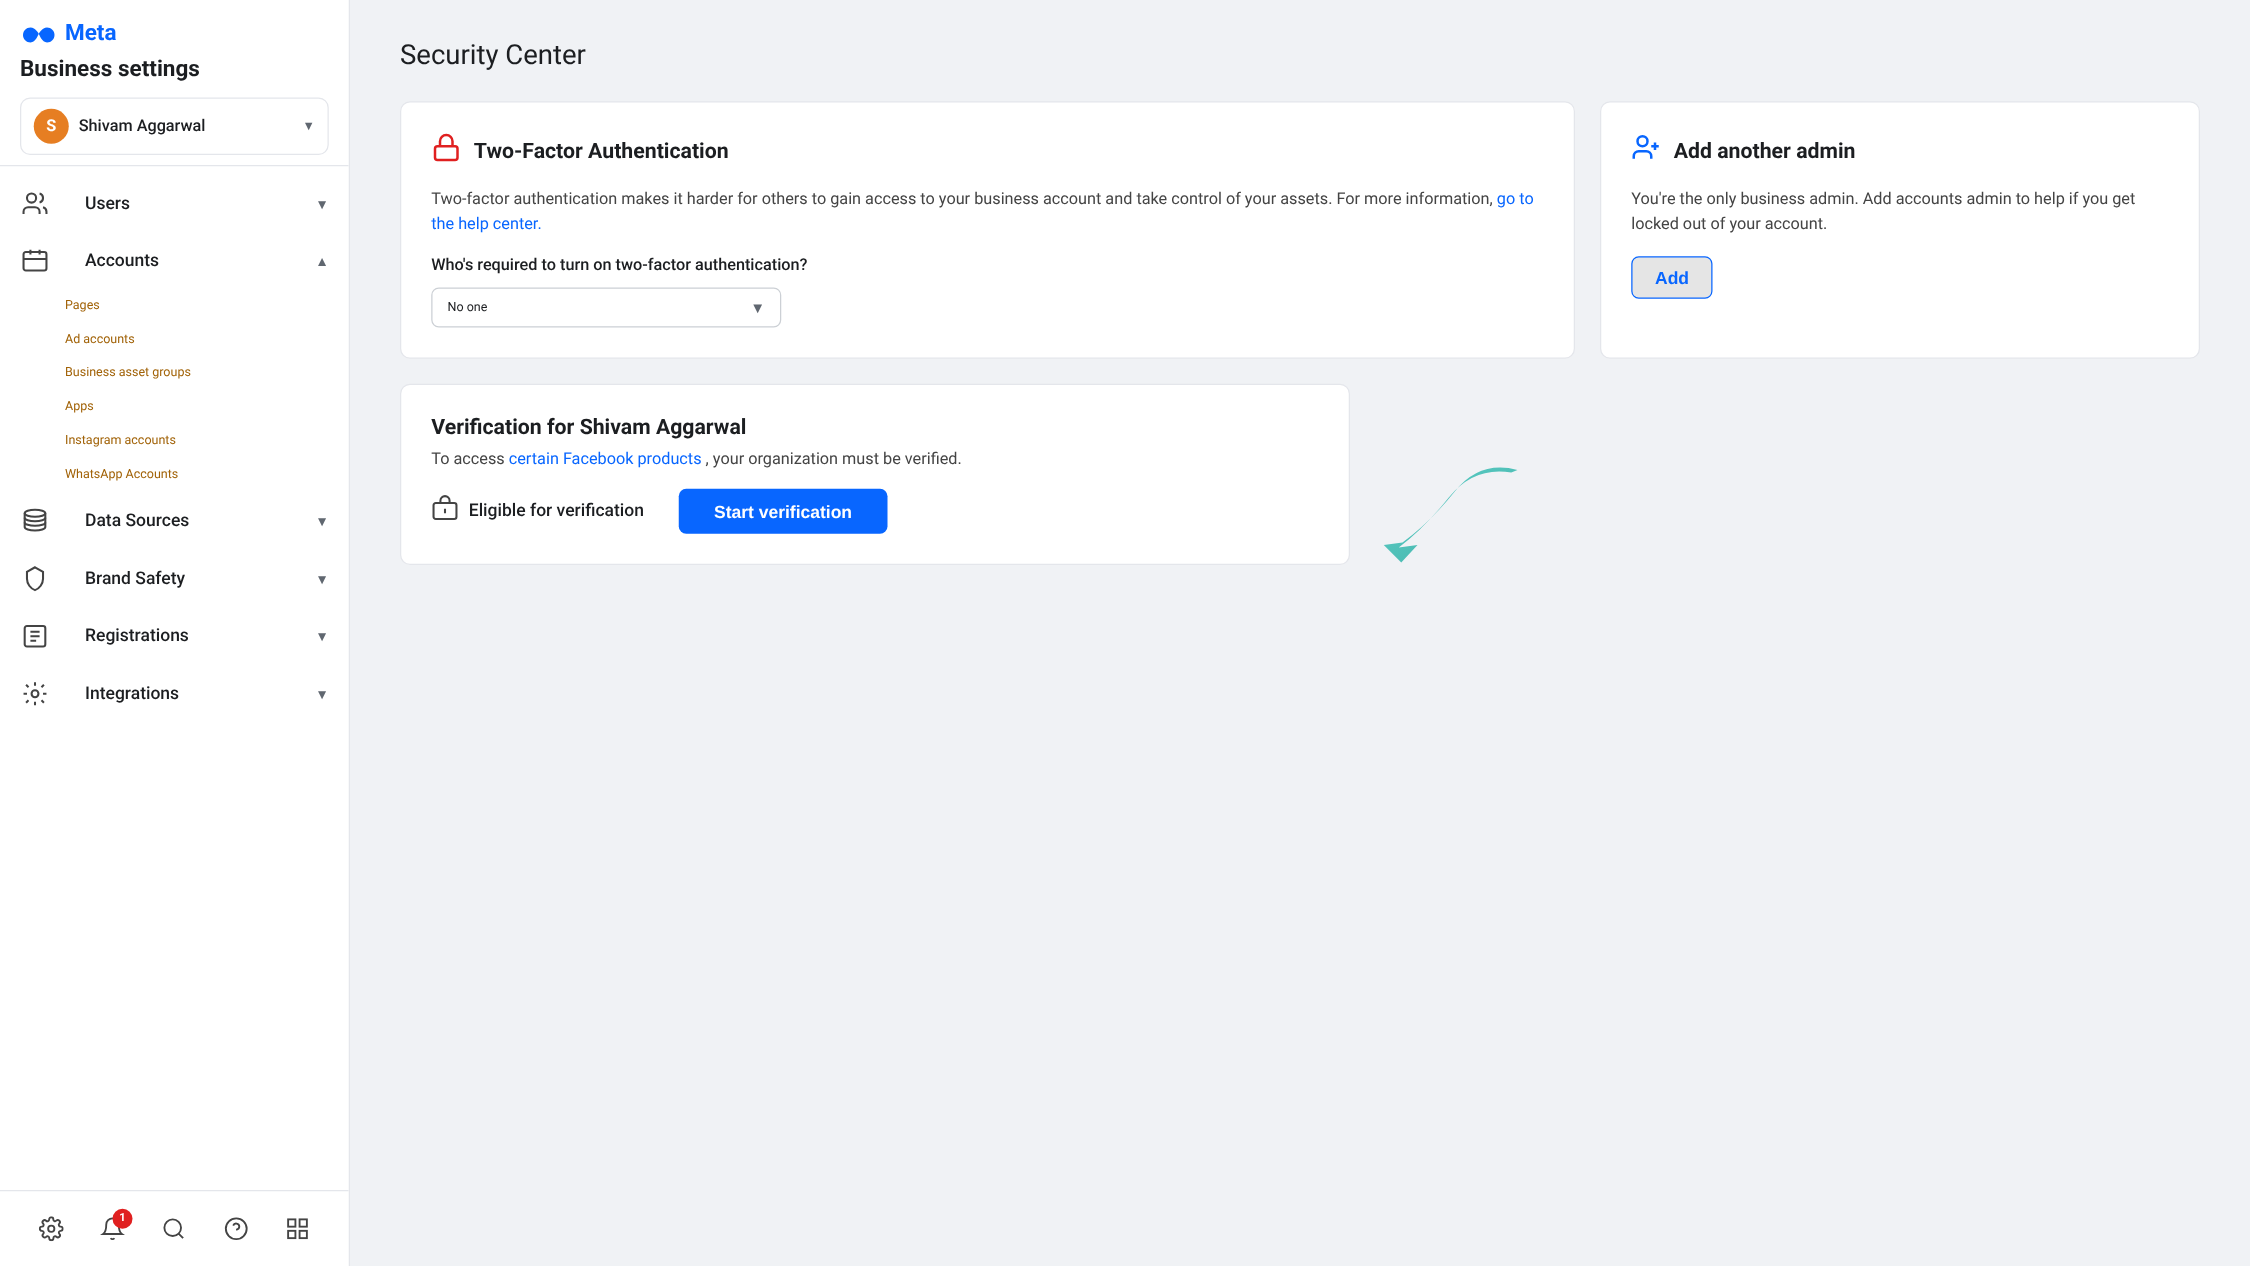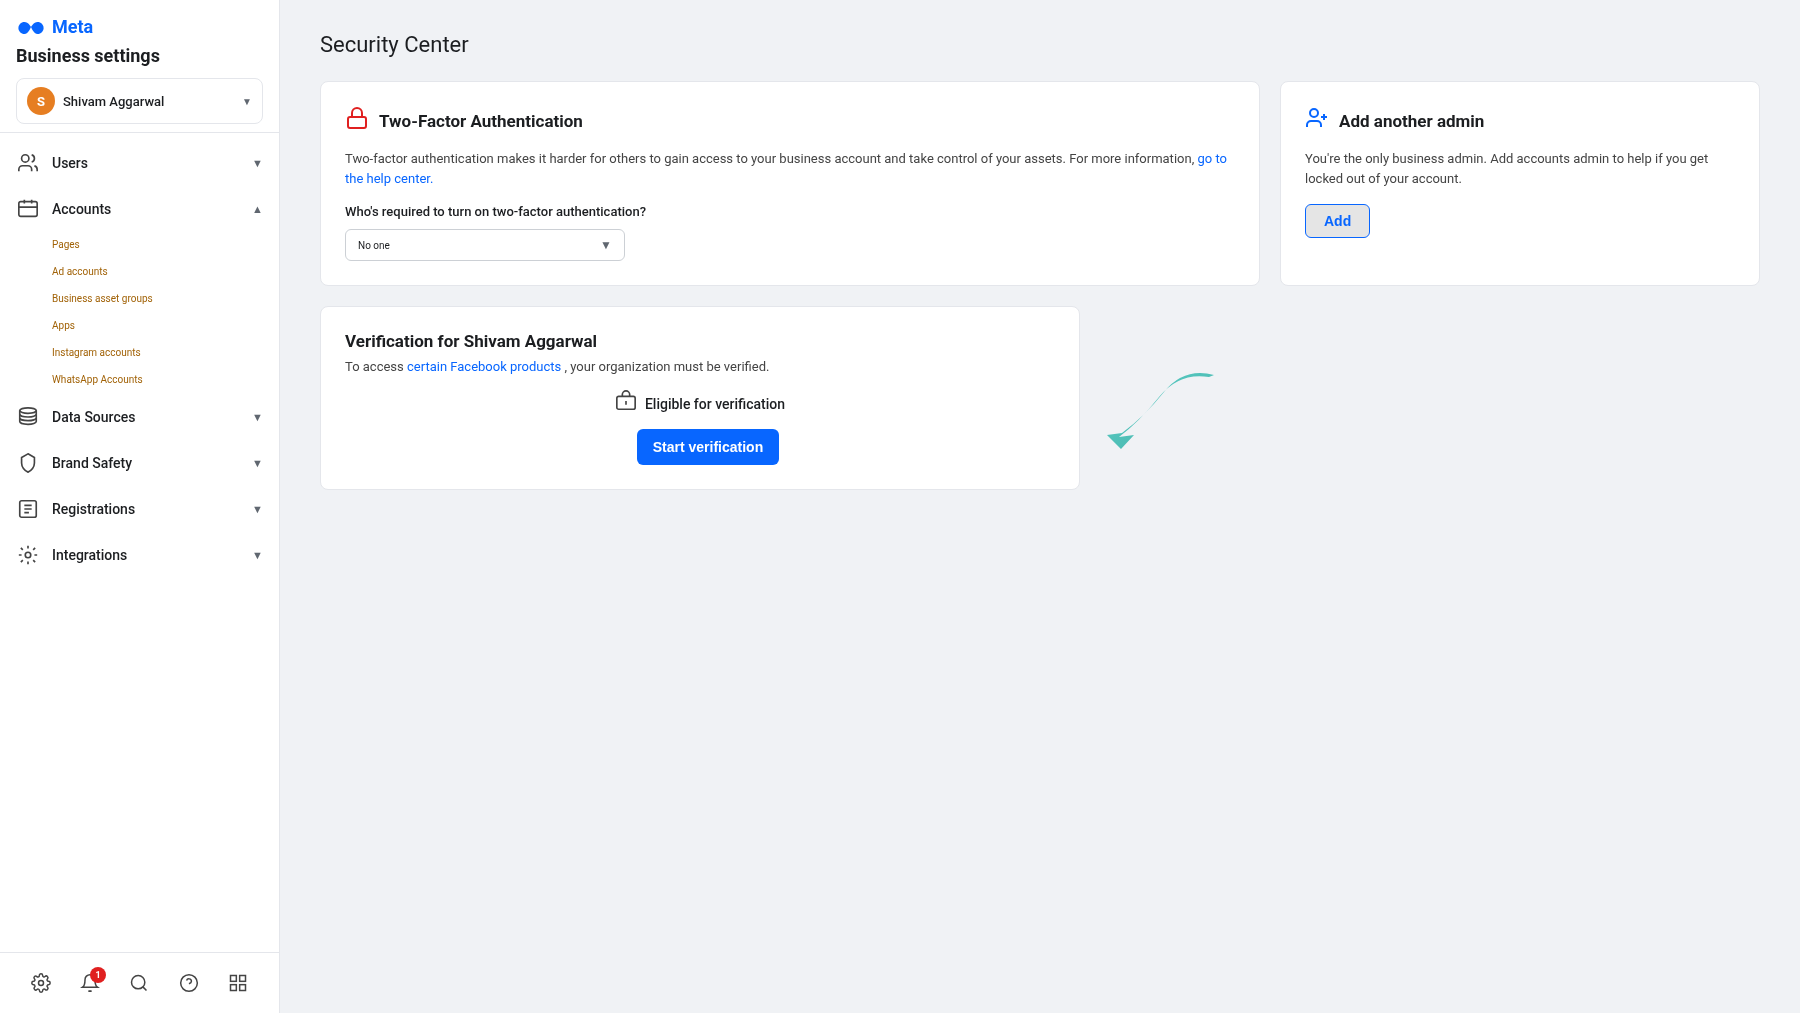--- a/index.html
+++ b/index.html
@@ -89,21 +89,21 @@
       flex: 1;
     }
 
     .nav-section {
       margin-bottom: 2px;
     }
 
     .nav-item {
       display: flex;
       align-items: center;
-      gap: 12px;
+      gap: 28px;
       padding: 10px 16px;
       cursor: pointer;
       color: #1c1e21;
       font-size: 14px;
       font-weight: 500;
       border-radius: 0;
     }
 
     .nav-item-icon {
       width: 24px;
@@ -300,42 +300,41 @@
 
     .verification-desc a {
       color: #0866ff;
       text-decoration: none;
     }
 
     .verification-row {
       display: flex;
       align-items: center;
       gap: 12px;
-      flex-direction: column;
     }
 
     .eligible-badge {
       display: flex;
       align-items: center;
       gap: 8px;
       font-size: 14px;
       color: #1c1e21;
       font-weight: 500;
     }
 
     .eligible-icon {
       font-size: 20px;
     }
 
     .btn-start-verification {
       background: #0866ff;
       color: #fff;
       border: none;
       border-radius: 6px;
-      padding: 10px 16px;
+      padding: 10px 28px;
       font-size: 14px;
       font-weight: 600;
       cursor: pointer;
       margin-left: 16px;
     }
 
     .btn-add {
       background: #e5e5e5;
       color: #0866ff;
       border: 1px solid #0866ff;

